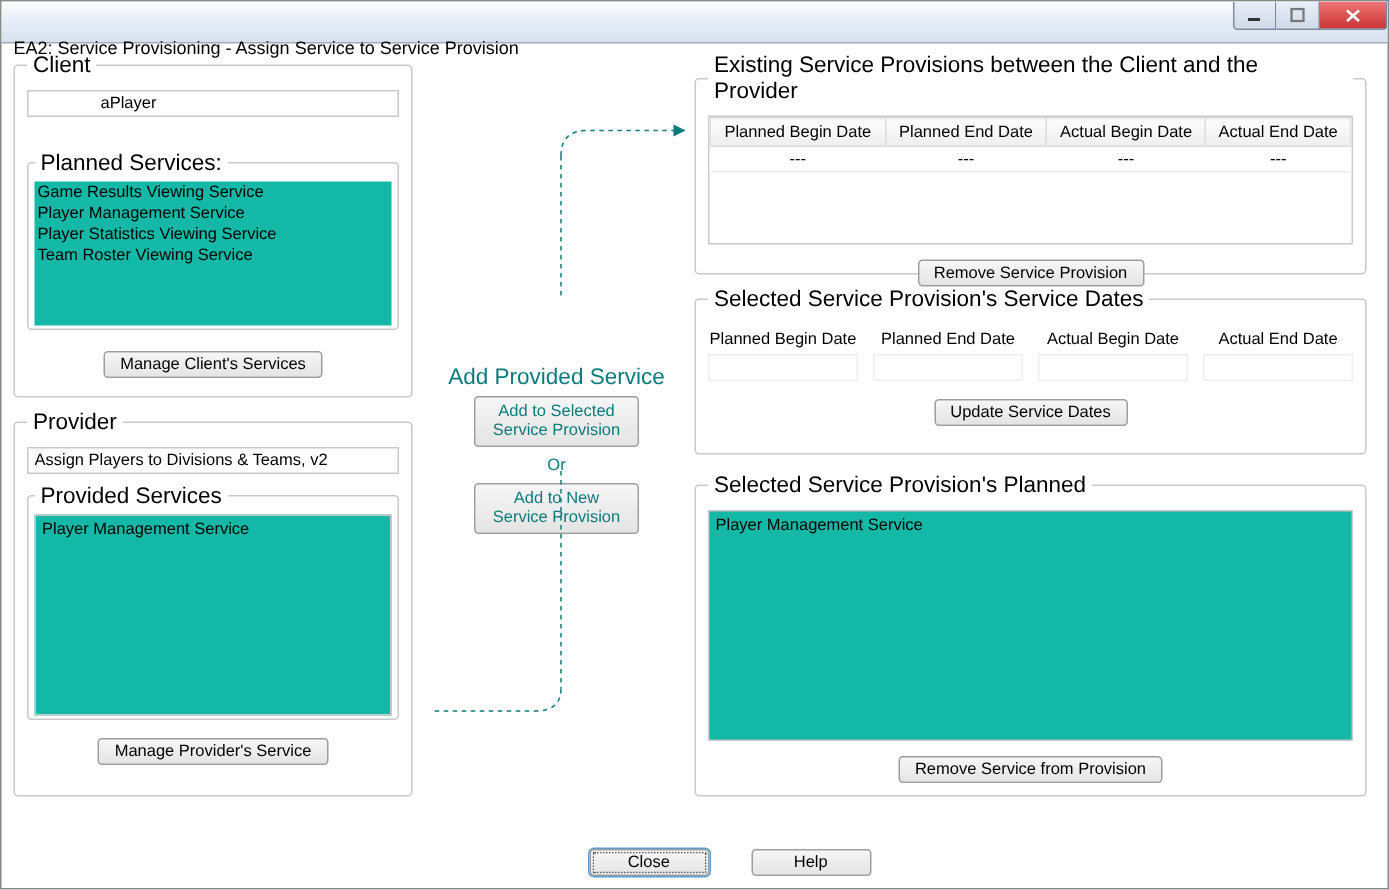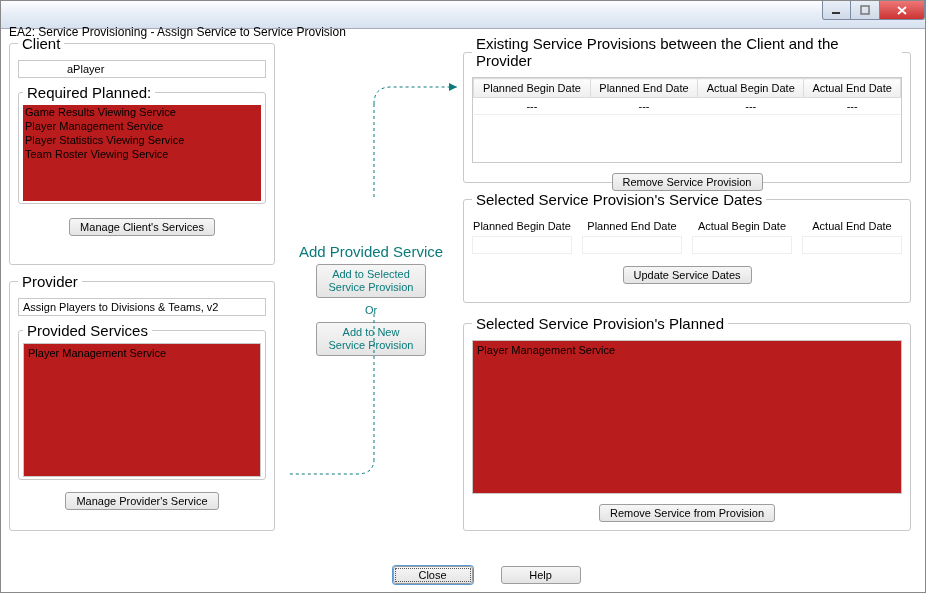--- a/index.html
+++ b/index.html
@@ -65,21 +65,21 @@
     color: #000;
   }
   .textfield {
     background: #fff;
     border: 1px solid #c9c9c9;
     padding: 2px 4px;
     font-size: 11px;
     width: 100%;
   }
   .listbox {
-    background: #b91c1c;
+    background: #14b8a6;
     border: 1px solid #c9c9c9;
     padding: 2px 4px;
     font-size: 11px;
     overflow: auto;
   }
   .listbox .item { line-height: 14px; white-space: nowrap; }
   .btn {
     background: linear-gradient(#f6f6f6,#e4e4e4);
     border: 1px solid #9d9d9d;
     border-radius: 3px;
@@ -177,23 +177,23 @@
           <path d="M2 2 L10 9 M10 2 L2 9" stroke="#fff" stroke-width="1.8"></path>
         </svg>
     </div>
   </div>
 </div>
 
 <div class="window-body">
 
   <fieldset class="group" style="left:8px; top:6px; width:266px; height:230px;">
     <legend>Client</legend>
-    <input type="text" class="textfield" style="margin-bottom: 6px; padding-left: 48px;" value="aPlayer">
+    <input type="text" class="textfield" style="margin-bottom: 22px; padding-left: 48px;" value="aPlayer">
     <fieldset class="group" style="position:relative; left:0; top:0; width:100%; height:120px; padding:4px;">
-      <legend>Required Planned:</legend>
+      <legend>Planned Services:</legend>
       <div class="listbox" style="height:96px; border:none; padding:0 2px;" id="required-services-list">
           <div class="item">Game Results Viewing Service</div>
           <div class="item">Player Management Service</div>
           <div class="item">Player Statistics Viewing Service</div>
           <div class="item">Team Roster Viewing Service</div>
         </div>
     </fieldset>
     <div class="center" style="margin-top:14px;">
       <button class="btn">Manage Client's Services</button>
     </div>

